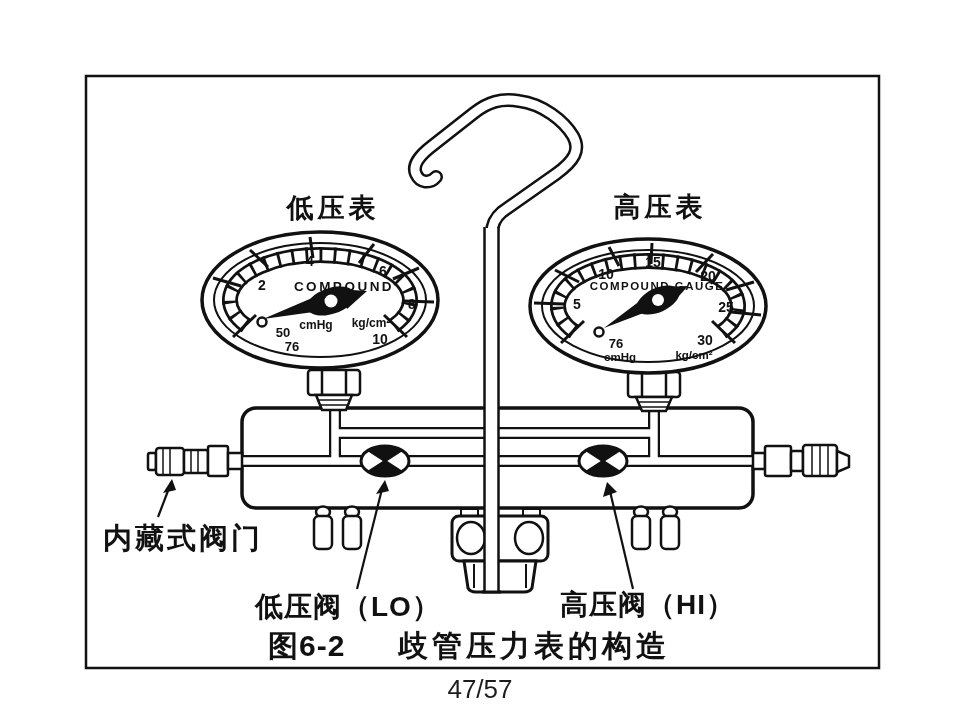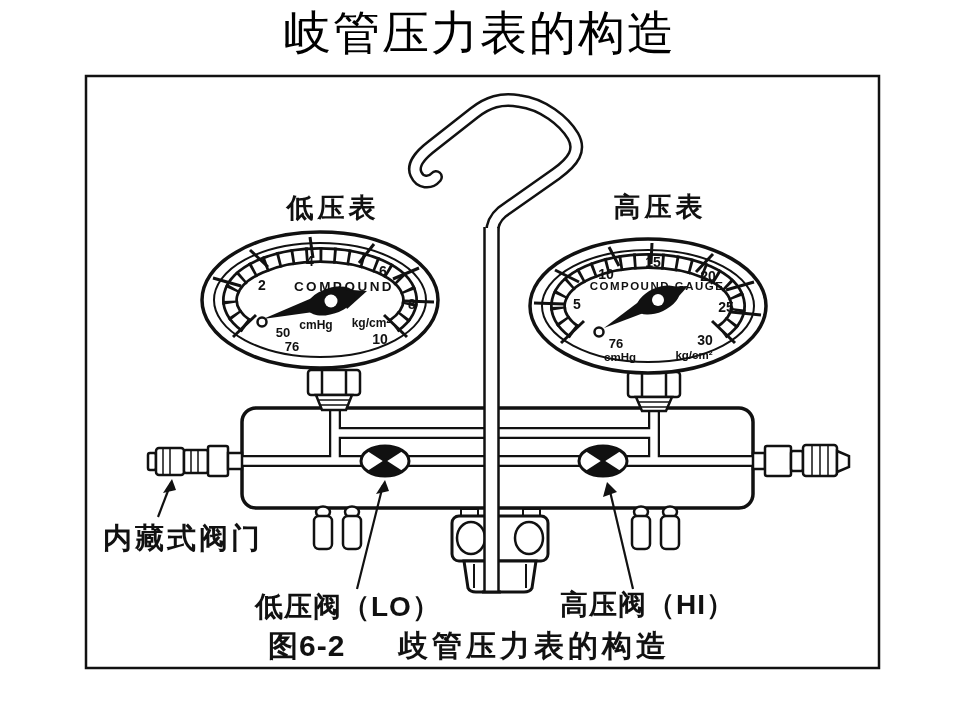--- a/index.html
+++ b/index.html
@@ -20,21 +20,20 @@
   svg{position:absolute;left:0;top:0;}
   svg text{font-family:"Liberation Sans",sans-serif;fill:#111;}
   .cjk{font-weight:bold;}
   .face{font-weight:bold;}
 </style>
 </head>
 <body>
 
 <div class="slide">
 
-  <div class="slide-title">岐管压力表的构造</div>
 
   <svg width="960" height="720" viewBox="0 0 960 720">
 
     <rect x="86" y="76" width="793" height="592" fill="#ffffff" stroke="#111" stroke-width="2.5"></rect>
 
     <g>
       <path d="M492,262 L492,233 C492,224 495,218 502,212 L556,174 C574,161 581,150 573,136
                C564,121 543,104 519,101 C501,98 488,102 474,113 L432,146
                C419,156 412,165 416,174 C420,183 430,184 436,177" fill="none" stroke="#111" stroke-width="14" stroke-linecap="round"></path>
       <path d="M492,262 L492,233 C492,224 495,218 502,212 L556,174 C574,161 581,150 573,136
@@ -239,15 +238,16 @@
     <text class="cjk" x="103" y="548" font-size="29" letter-spacing="3">内藏式阀门</text>
     <text class="cjk" x="255" y="616" font-size="28" letter-spacing="1">低压阀（LO）</text>
     <text class="cjk" x="560" y="614" font-size="28" letter-spacing="1">高压阀（HI）</text>
 
     <g>
       <text class="cjk" x="268" y="656" font-size="30" letter-spacing="1">图6-2</text>
       <text class="cjk" x="398" y="656" font-size="30" letter-spacing="4">歧管压力表的构造</text>
     </g>
   </svg>
 
+  <div class="page-number">47/57</div>
 
 
 </div>
 
 </body></html>

